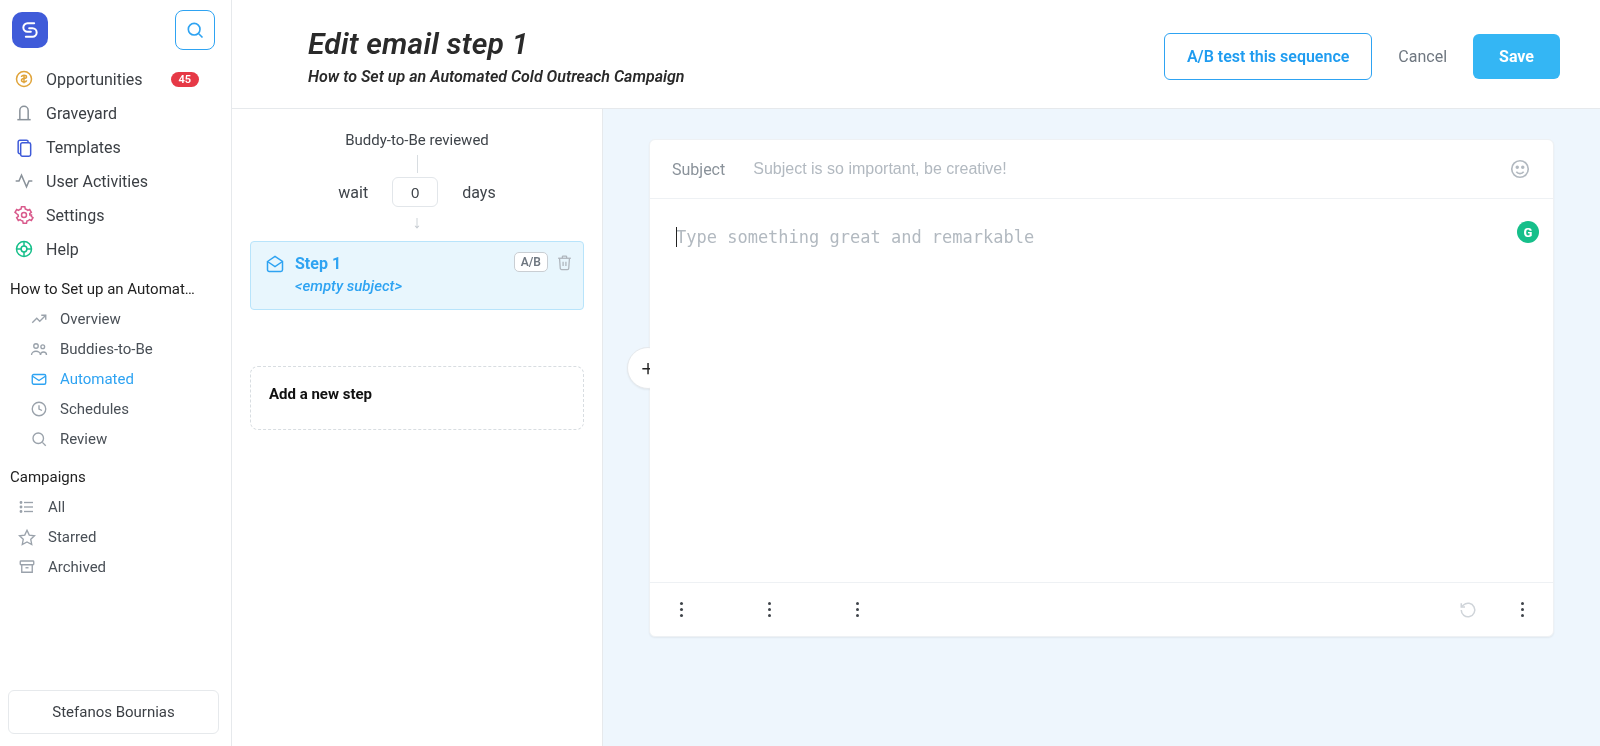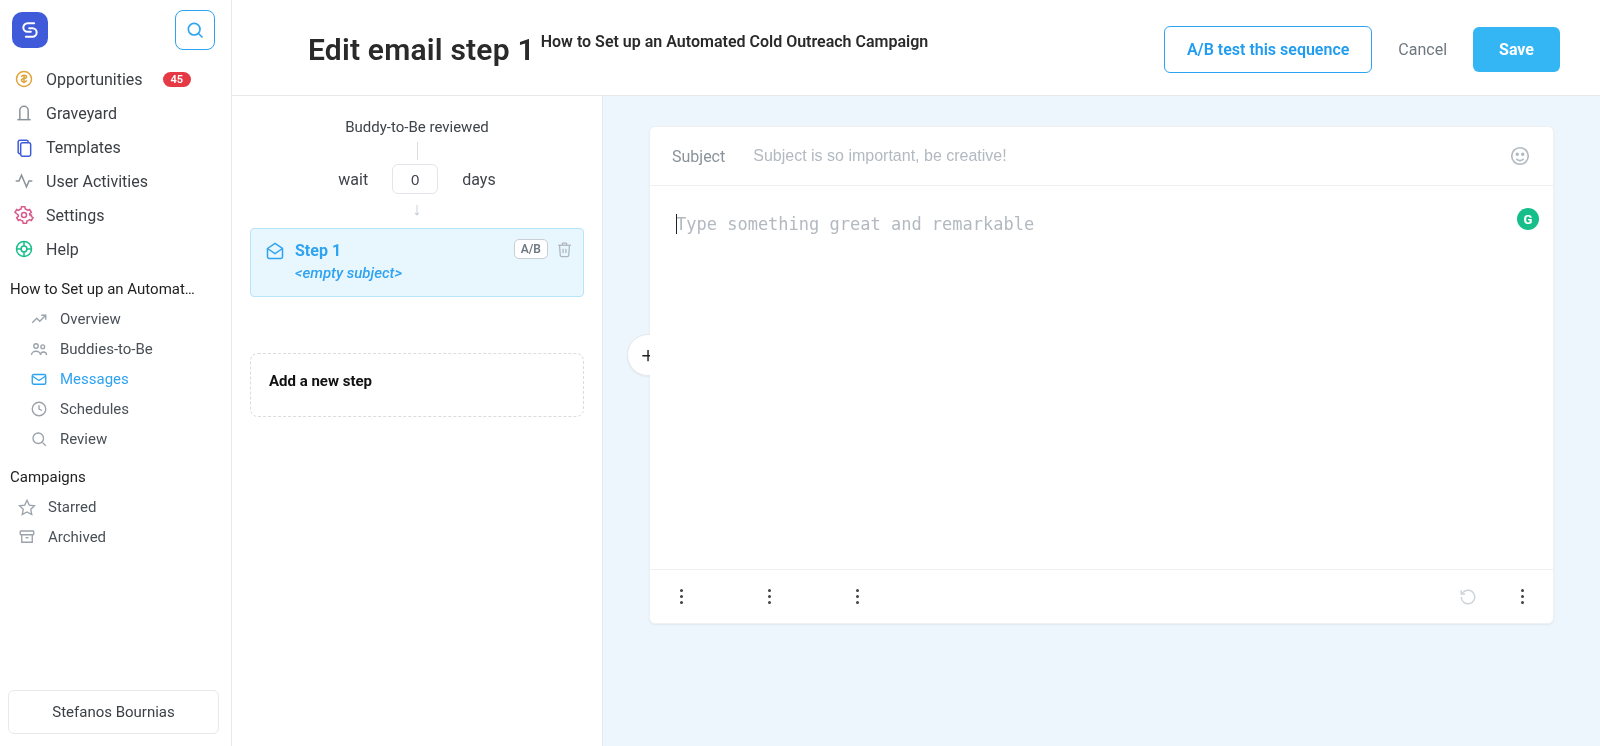--- a/index.html
+++ b/index.html
@@ -30,37 +30,37 @@
     display:flex;flex-direction:column;padding:10px 12px 12px 8px;position:relative;
   }
   .sidebar-top{display:flex;align-items:center;justify-content:space-between;padding:0 4px 6px 4px;}
   .logo{width:36px;height:36px;border-radius:10px;background:#3f5bd9;display:flex;align-items:center;justify-content:center;color:#fff;font-weight:700;}
   .logo svg{display:block;}
   .search-btn{width:40px;height:40px;border:1.5px solid var(--blue);border-radius:8px;display:flex;align-items:center;justify-content:center;color:var(--blue);cursor:pointer;background:#fff;}
   .nav-list{list-style:none;margin:6px 0 0 0;padding:0;}
   .nav-item{display:flex;align-items:center;gap:12px;padding:7px 6px;border-radius:6px;cursor:pointer;color:#3b3f44;}
   .nav-item .icon{width:20px;height:20px;display:flex;align-items:center;justify-content:center;color:#8a929a;}
   .nav-item .label{font-size:16px;}
-  .nav-item .badge{margin-left:8px;background:var(--red);color:#fff;font-size:11px;font-weight:600;padding:2px 8px;border-radius:10px;line-height:1;}
+  .nav-item .badge{margin-left:16px;background:var(--red);color:#fff;font-size:11px;font-weight:600;padding:2px 8px;border-radius:10px;line-height:1;}
   .section-title{font-size:15px;color:#222;padding:14px 2px 4px 2px;white-space:nowrap;overflow:hidden;text-overflow:ellipsis;}
   .sub-list{list-style:none;margin:2px 0 0 0;padding:0;}
   .sub-item{display:flex;align-items:center;gap:12px;padding:6px 6px 6px 22px;cursor:pointer;color:#4a5057;border-radius:6px;}
   .sub-item .icon{width:18px;height:18px;display:flex;align-items:center;justify-content:center;color:#9aa2ab;}
   .sub-item.active{color:var(--blue);}
   .sub-item.active .icon{color:var(--blue);}
   .sidebar-footer{margin-top:auto;}
   .user-chip{margin-top:14px;border:1px solid var(--border);border-radius:6px;padding:12px 16px;text-align:center;color:#3b3f44;background:#fff;cursor:pointer;}
 
   
   .main{flex:1;display:flex;flex-direction:column;min-width:0;}
   .header{
     display:flex;align-items:center;justify-content:space-between;
     padding:26px 40px 22px 76px;border-bottom:1px solid var(--border);background:#fff;
   }
-  .header-left{display:flex;flex-direction:row;gap:6px;}
+  .header-left{display:flex;flex-direction:column;gap:6px;font-style:italic;}
   .page-title{font-size:30px;font-weight:600;letter-spacing:.2px;}
   .page-subtitle{font-size:16px;font-weight:600;color:#2a2a2a;}
   .header-actions{display:flex;align-items:center;gap:22px;}
   .btn{font-size:16px;border-radius:6px;padding:13px 22px;cursor:pointer;user-select:none;display:inline-flex;align-items:center;justify-content:flex-start;}
   .btn-outline{border:1.5px solid var(--blue);color:var(--blue-strong);background:#fff;font-weight:600;}
   .btn-link{border:none;background:transparent;color:#6f7780;padding:13px 4px;}
   .btn-primary{border:none;background:#34b6f4;color:#fff;font-weight:700;padding:13px 26px;}
 
   
   .workspace{flex:1;display:flex;min-height:0;}
@@ -215,21 +215,21 @@
           </span>
         <span>Buddies-to-Be</span>
       </li>
       <li class="sub-item active">
         <span class="icon">
             <svg width="18" height="18" viewBox="0 0 24 24" fill="none" stroke="currentColor" stroke-width="1.8">
               <rect x="3" y="6" width="18" height="13" rx="2"></rect>
               <polyline points="3 8 12 14 21 8"></polyline>
             </svg>
           </span>
-        <span>Messages</span>
+        <span>Automated</span>
       </li>
       <li class="sub-item">
         <span class="icon">
             <svg width="18" height="18" viewBox="0 0 24 24" fill="none" stroke="currentColor" stroke-width="1.8">
               <circle cx="12" cy="12" r="9"></circle>
               <polyline points="12 7 12 12 16 14"></polyline>
             </svg>
           </span>
         <span>Schedules</span>
       </li>
@@ -239,20 +239,33 @@
               <circle cx="11" cy="11" r="7"></circle>
               <line x1="21" y1="21" x2="16.5" y2="16.5"></line>
             </svg>
           </span>
         <span>Review</span>
       </li>
     </ul>
 
     <div class="section-title">Campaigns</div>
     <ul class="sub-list">
+      <li class="sub-item" style="padding-left:10px">
+        <span class="icon">
+            <svg width="18" height="18" viewBox="0 0 24 24" fill="none" stroke="currentColor" stroke-width="1.8">
+              <line x1="8" y1="6" x2="20" y2="6"></line>
+              <line x1="8" y1="12" x2="20" y2="12"></line>
+              <line x1="8" y1="18" x2="20" y2="18"></line>
+              <circle cx="4" cy="6" r="1"></circle>
+              <circle cx="4" cy="12" r="1"></circle>
+              <circle cx="4" cy="18" r="1"></circle>
+            </svg>
+          </span>
+        <span>All</span>
+      </li>
       <li class="sub-item" style="padding-left:10px">
         <span class="icon">
             <svg width="18" height="18" viewBox="0 0 24 24" fill="none" stroke="currentColor" stroke-width="1.8">
               <polygon points="12 3 15 9.5 22 10.3 17 15 18.3 22 12 18.6 5.7 22 7 15 2 10.3 9 9.5 12 3"></polygon>
             </svg>
           </span>
         <span>Starred</span>
       </li>
       <li class="sub-item" style="padding-left:10px">
         <span class="icon">

